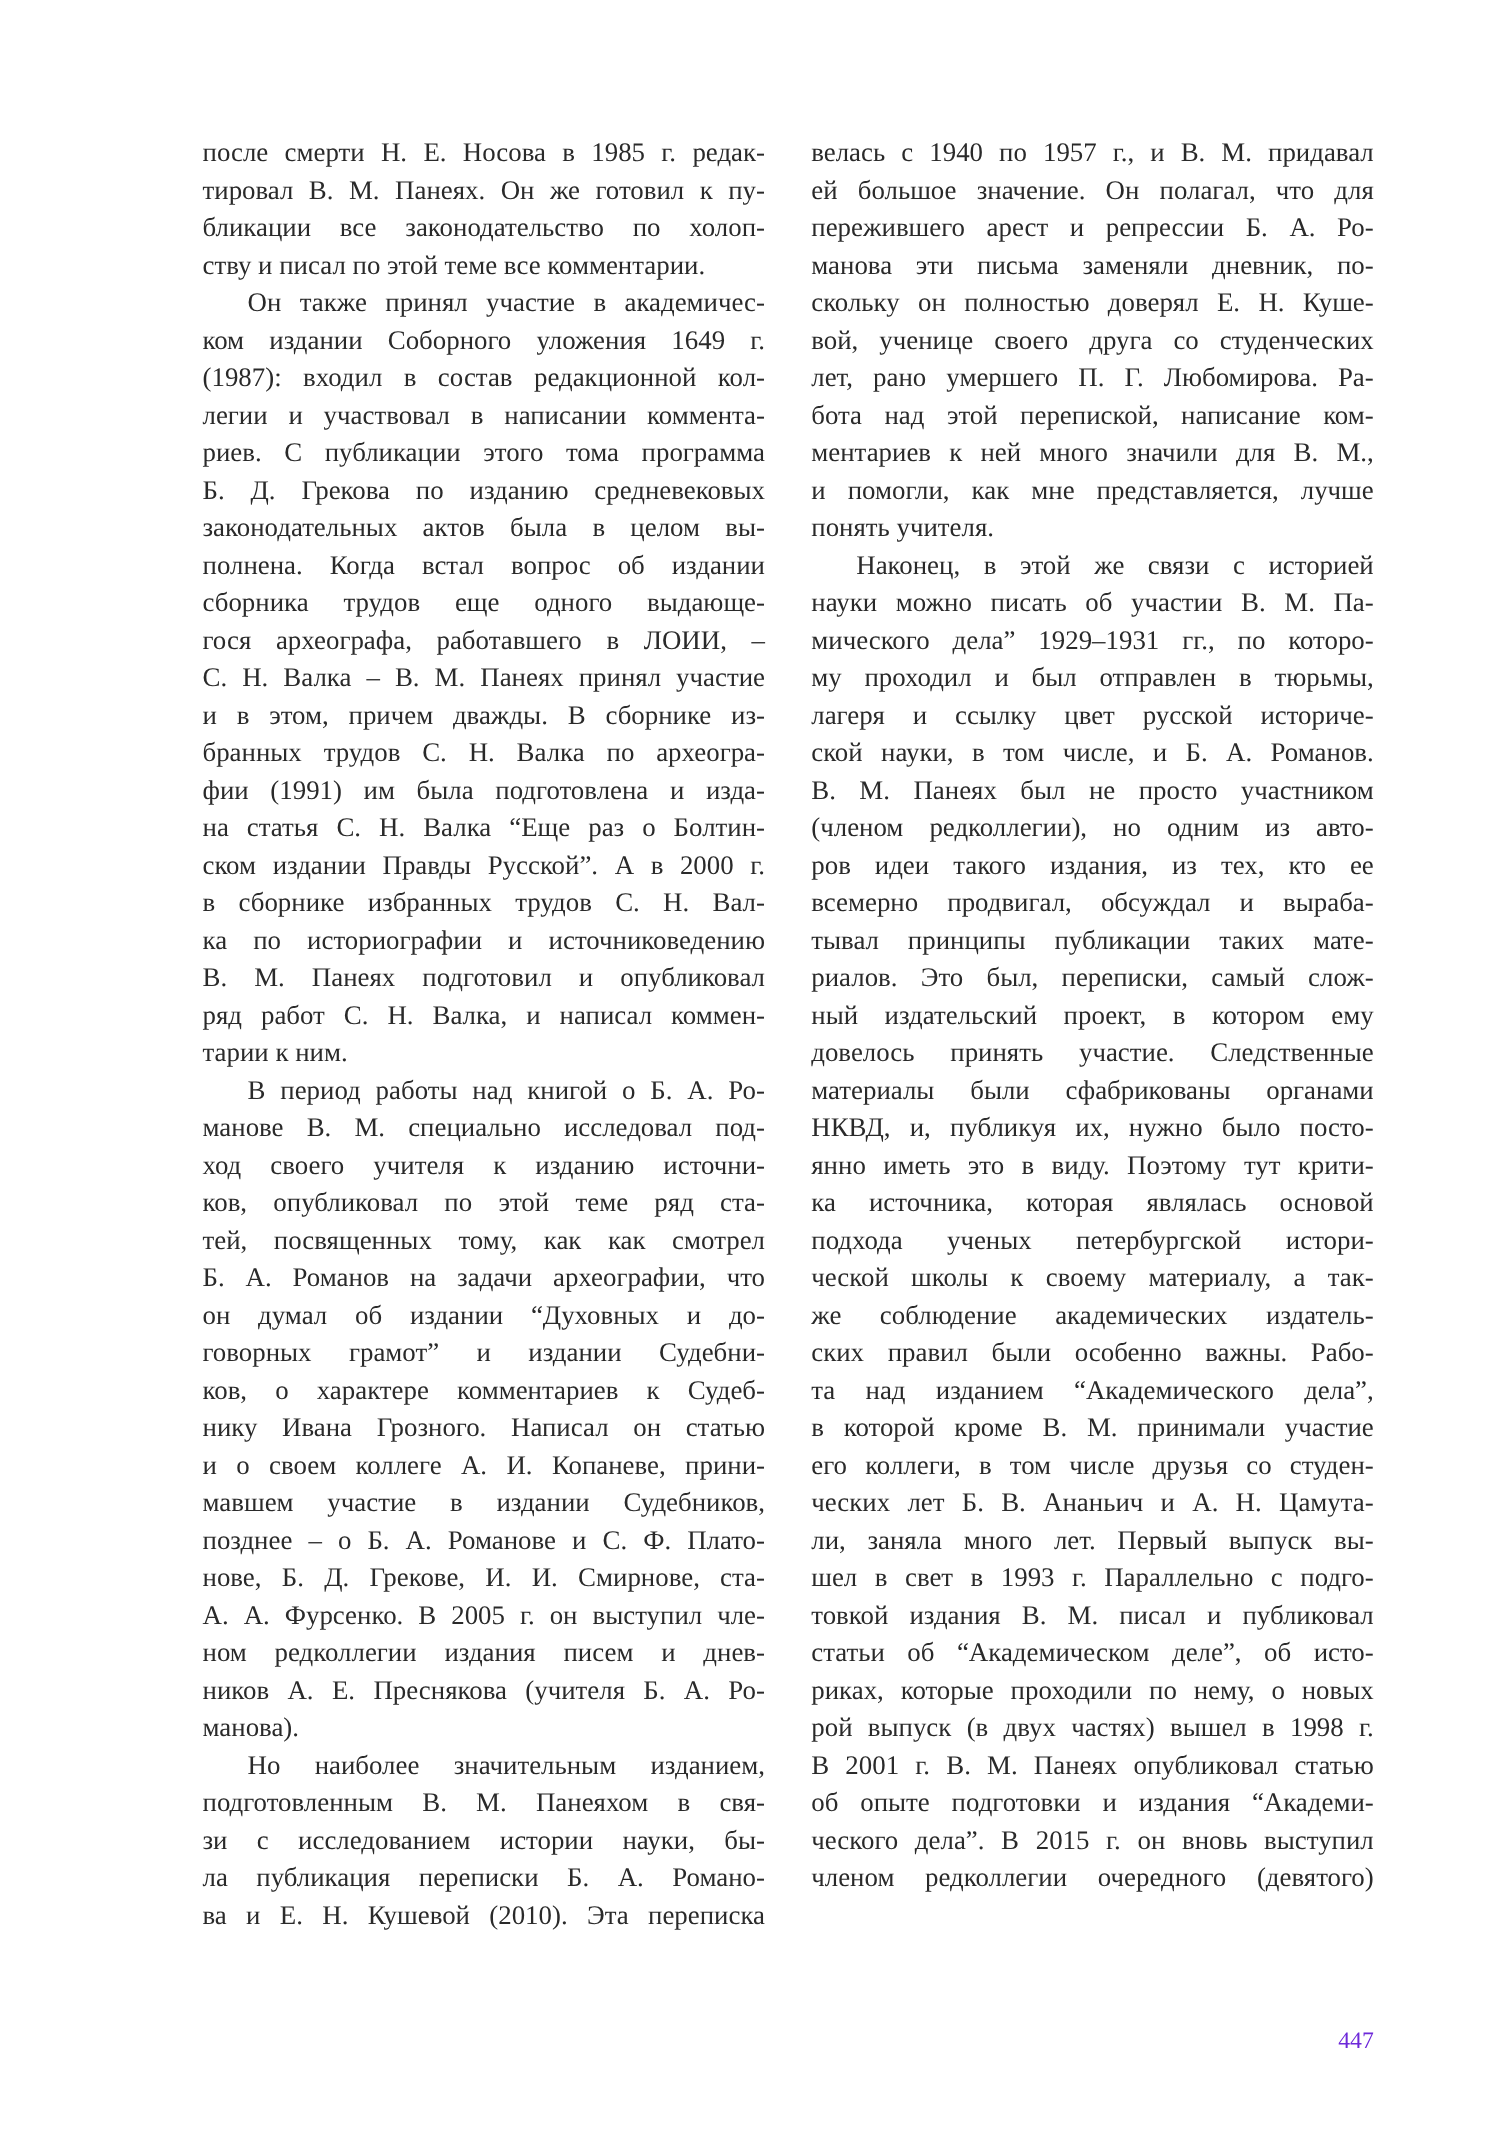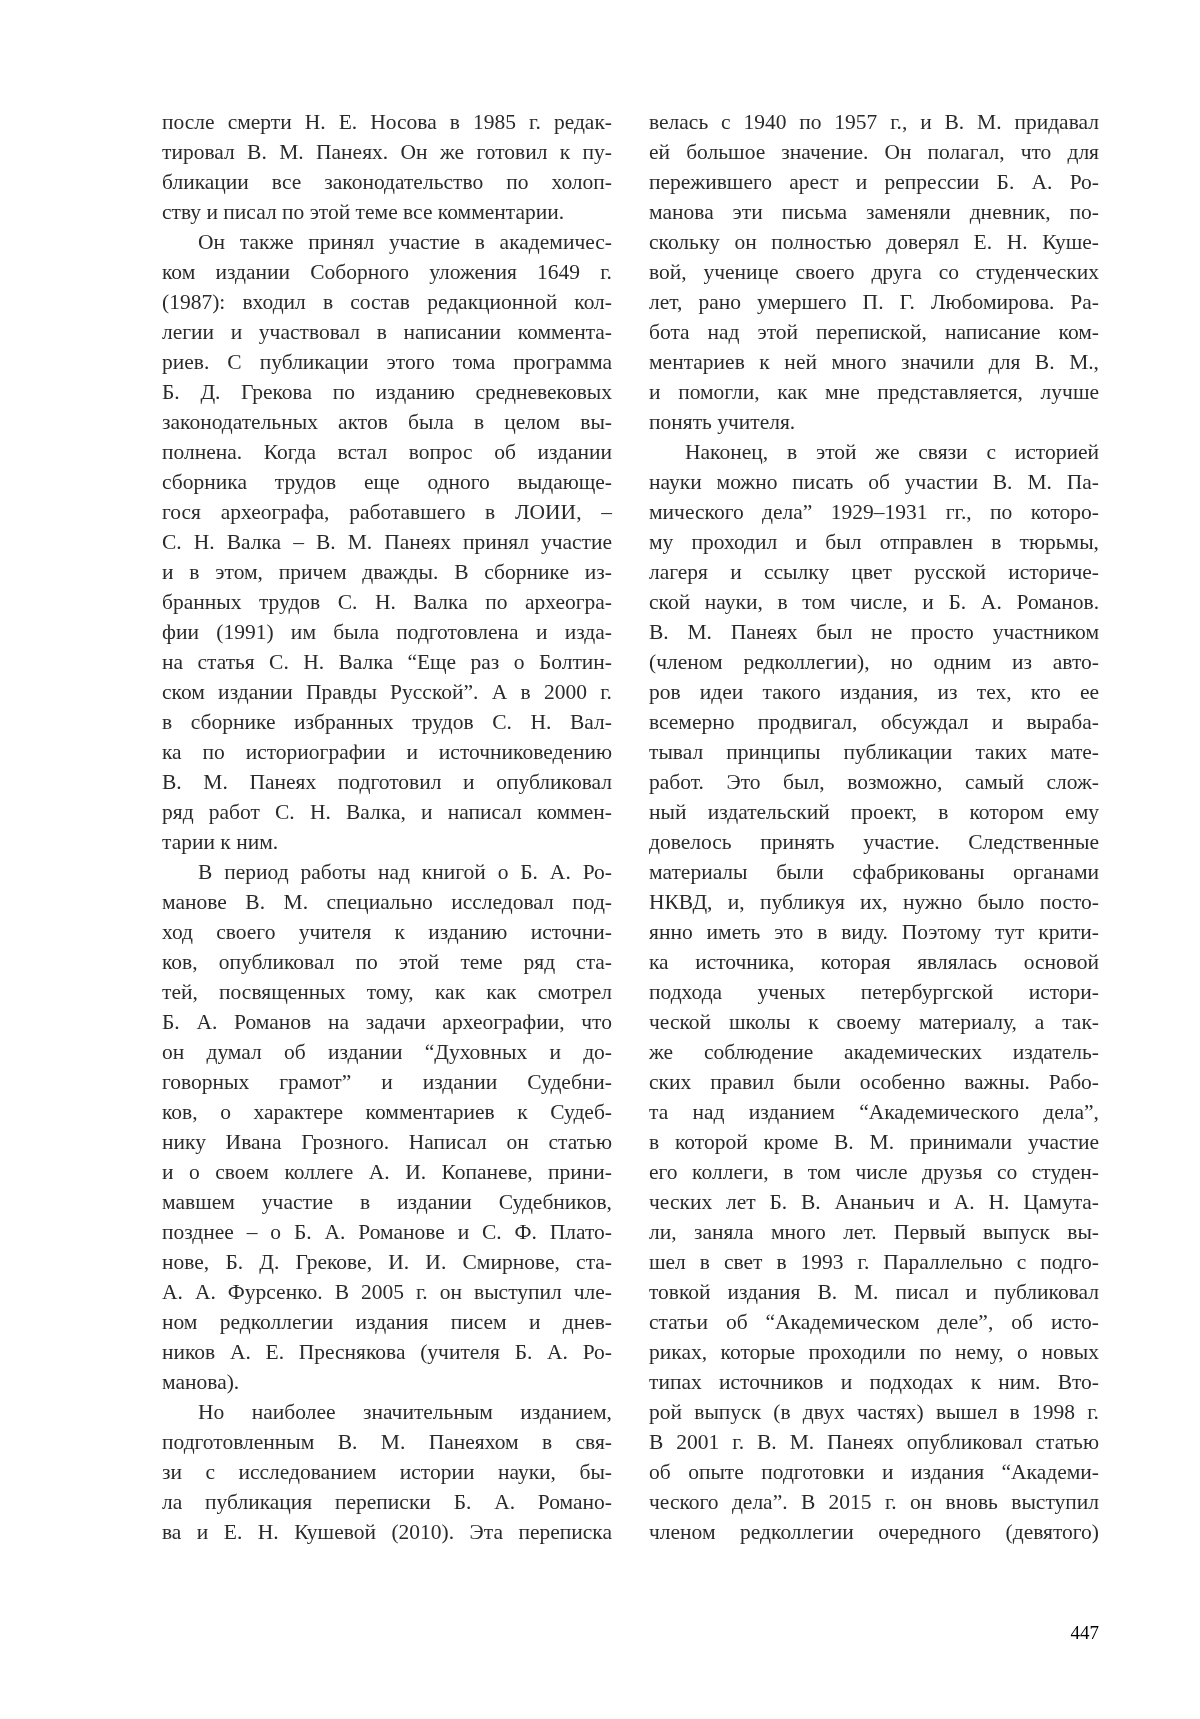--- a/index.html
+++ b/index.html
@@ -19,21 +19,21 @@
   .line {
     display: block; height: 30px; line-height: 30px;
     font-size: 21.5px; white-space: nowrap;
     text-align: justify; text-align-last: justify;
     width: 450px;
   }
   .line.last { text-align-last: left; }
   .line.indent { padding-left: 36px; width: 414px; }
   .page-number {
     position: absolute; top: 1603px; left: 1000px; width: 83px;
-    text-align: right; font-size: 19px; line-height: 28px; color: #000000;
+    text-align: right; font-size: 19px; line-height: 28px; color: #6d28d9;
     font-family: "Liberation Serif", "DejaVu Serif", serif;
   }
 </style>
 </head>
 <body>
 
 <div class="page">
   <div class="column col-left" id="col-left">
       <span class="line">после смерти Н. Е. Носова в 1985 г. редак-</span>
       <span class="line">тировал В. М. Панеях. Он же готовил к пу-</span>
@@ -100,41 +100,40 @@
       <span class="line">науки можно писать об участии В. М. Па-</span>
       <span class="line">мического дела” 1929–1931 гг., по которо-</span>
       <span class="line">му проходил и был отправлен в тюрьмы,</span>
       <span class="line">лагеря и ссылку цвет русской историче-</span>
       <span class="line">ской науки, в том числе, и Б. А. Романов.</span>
       <span class="line">В. М. Панеях был не просто участником</span>
       <span class="line">(членом редколлегии), но одним из авто-</span>
       <span class="line">ров идеи такого издания, из тех, кто ее</span>
       <span class="line">всемерно продвигал, обсуждал и выраба-</span>
       <span class="line">тывал принципы публикации таких мате-</span>
-      <span class="line">работ. Это был, возможно, самый слож-</span>
+      <span class="line">риалов. Это был, переписки, самый слож-</span>
       <span class="line">ный издательский проект, в котором ему</span>
       <span class="line">довелось принять участие. Следственные</span>
       <span class="line">материалы были сфабрикованы органами</span>
       <span class="line">НКВД, и, публикуя их, нужно было посто-</span>
       <span class="line">янно иметь это в виду. Поэтому тут крити-</span>
       <span class="line">ка источника, которая являлась основой</span>
       <span class="line">подхода ученых петербургской истори-</span>
       <span class="line">ческой школы к своему материалу, а так-</span>
       <span class="line">же соблюдение академических издатель-</span>
       <span class="line">ских правил были особенно важны. Рабо-</span>
       <span class="line">та над изданием “Академического дела”,</span>
       <span class="line">в которой кроме В. М. принимали участие</span>
       <span class="line">его коллеги, в том числе друзья со студен-</span>
       <span class="line">ческих лет Б. В. Ананьич и А. Н. Цамута-</span>
       <span class="line">ли, заняла много лет. Первый выпуск вы-</span>
       <span class="line">шел в свет в 1993 г. Параллельно с подго-</span>
       <span class="line">товкой издания В. М. писал и публиковал</span>
       <span class="line">статьи об “Академическом деле”, об исто-</span>
       <span class="line">риках, которые проходили по нему, о новых</span>
-      <span class="line">типах источников и подходах к ним. Вто-</span>
       <span class="line">рой выпуск (в двух частях) вышел в 1998 г.</span>
       <span class="line">В 2001 г. В. М. Панеях опубликовал статью</span>
       <span class="line">об опыте подготовки и издания “Академи-</span>
       <span class="line">ческого дела”. В 2015 г. он вновь выступил</span>
       <span class="line">членом редколлегии очередного (девятого)</span>
     </div>
   <div class="page-number">447</div>
 </div>
 
 </body></html>

